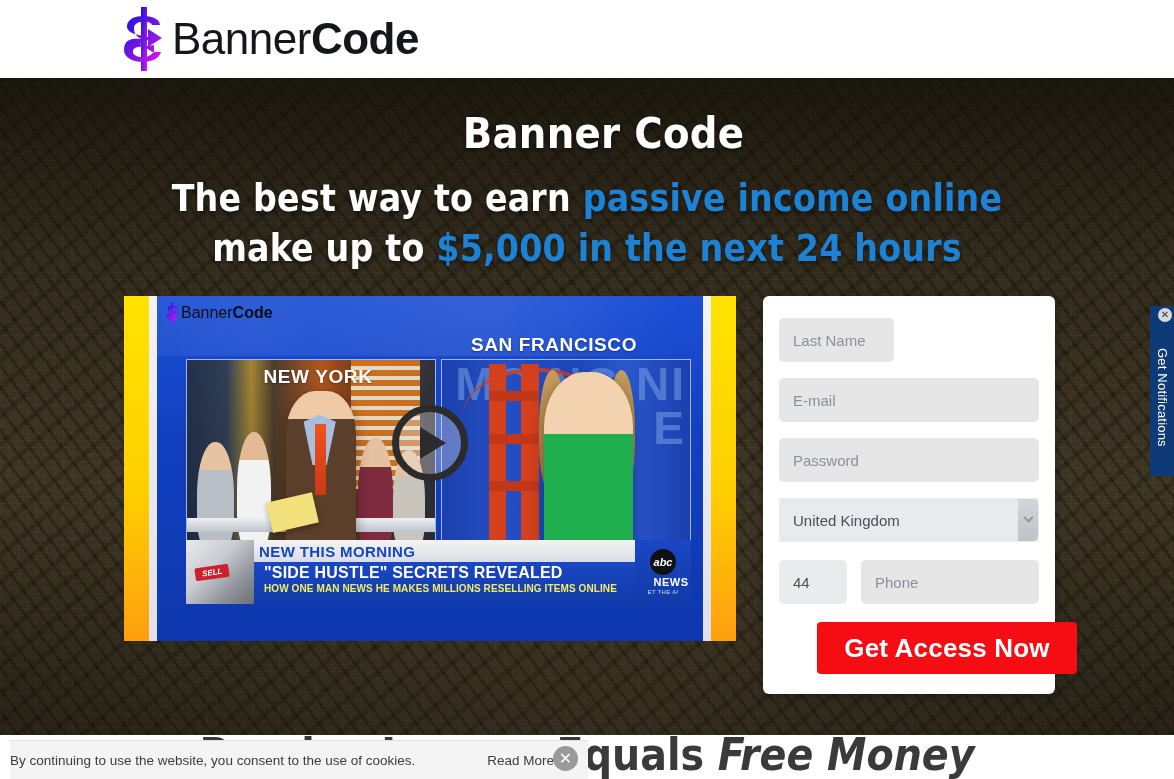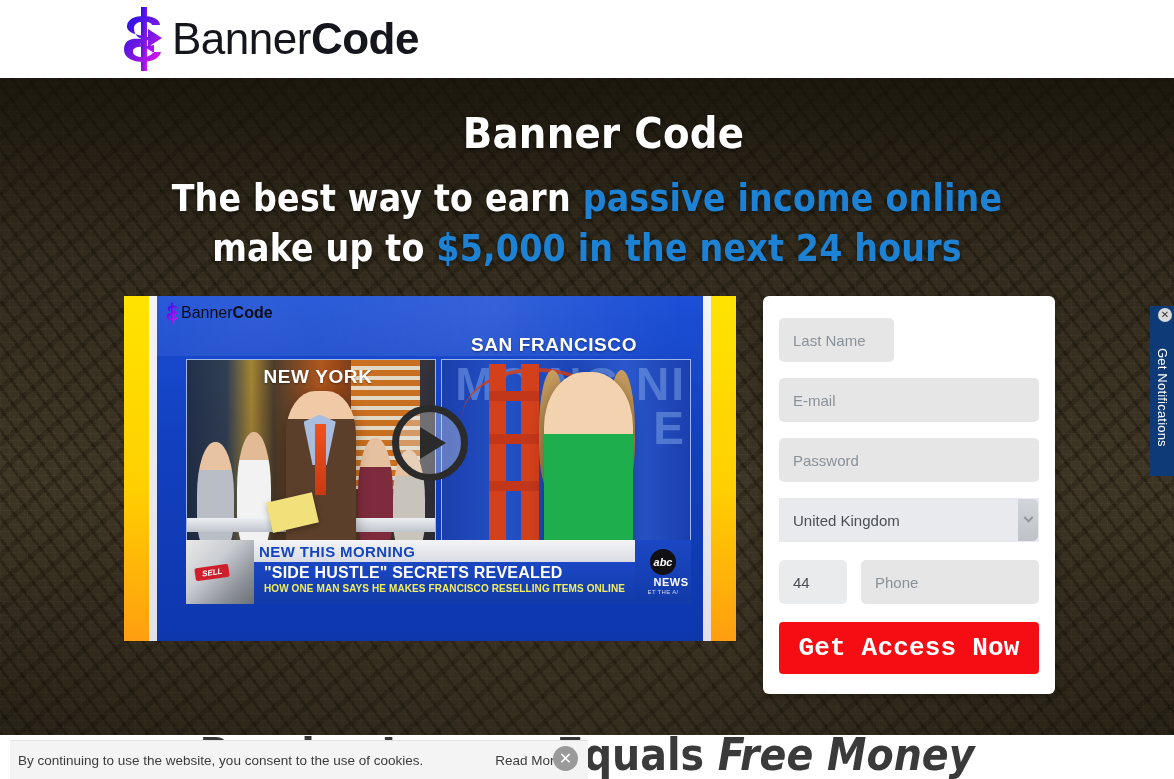--- a/index.html
+++ b/index.html
@@ -342,23 +342,24 @@
     transform:rotate(45deg) translate(-2px,-2px);
   }
   .rowphone{ display:flex; gap:14px; margin-bottom:18px; }
   .fld.cc{ width:68px; margin-bottom:0; background:#e9ebed; }
   .fld.phone{ flex:1; margin-bottom:0; }
   .cta{
     width:100%; height:52px;
     background:#f50d13; color:#ffffff;
     border:0; border-radius:4px;
     font-size:26px; font-weight:700;
-    font-family:Liberation Mono, monospace;
+    font-family:Liberation Sans, sans-serif;
     cursor:pointer;
     letter-spacing:.2px;
+    margin-left:38px;
   }
 
   
   .below{
     position:relative;
     width:1174px; height:44px;
     background:#ffffff;
     overflow:hidden;
   }
   .below-h{
@@ -375,21 +376,20 @@
   .cookie{
     position:absolute; left:10px; top:740px;
     width:578px; height:39px;
     background:#f4f4f4;
     border-top:1px solid #e2e2e2;
     display:flex; align-items:center;
     z-index:30;
   }
   .cookie-txt{
     font-size:13.5px; color:#3c3c3c;
-    margin-left:8px;
     font-family:"Liberation Sans", sans-serif;
   }
   .cookie-more{
     font-size:13.5px; color:#3c3c3c;
     margin-left:72px; cursor:pointer;
     font-family:"Liberation Sans", sans-serif;
   }
   .cookie-x{
     position:absolute; left:553px; top:746px;
     width:25px; height:25px; border-radius:50%;
@@ -518,21 +518,21 @@
           <div class="v-ticker">
             <div class="tk-thumb">
               <div class="sell">SELL</div>
             </div>
             <div class="tk-body">
               <div class="tk-top">
                 <span>NEW THIS MORNING</span>
               </div>
               <div class="tk-mid">
                 <div class="tk-head">"SIDE HUSTLE" SECRETS REVEALED</div>
-                <div class="tk-sub">HOW ONE MAN SAYS HE MAKES FRANCISCO RESELLING ITEMS ONLINE</div>
+                <div class="tk-sub">HOW ONE MAN NEWS HE MAKES MILLIONS RESELLING ITEMS ONLINE</div>
               </div>
               <div class="tk-abc">
                 <div class="circ">abc</div>
                 <div class="nws">NEWS</div>
                 <div class="aff">ET THE A/</div>
               </div>
             </div>
           </div>
 
         </div>

